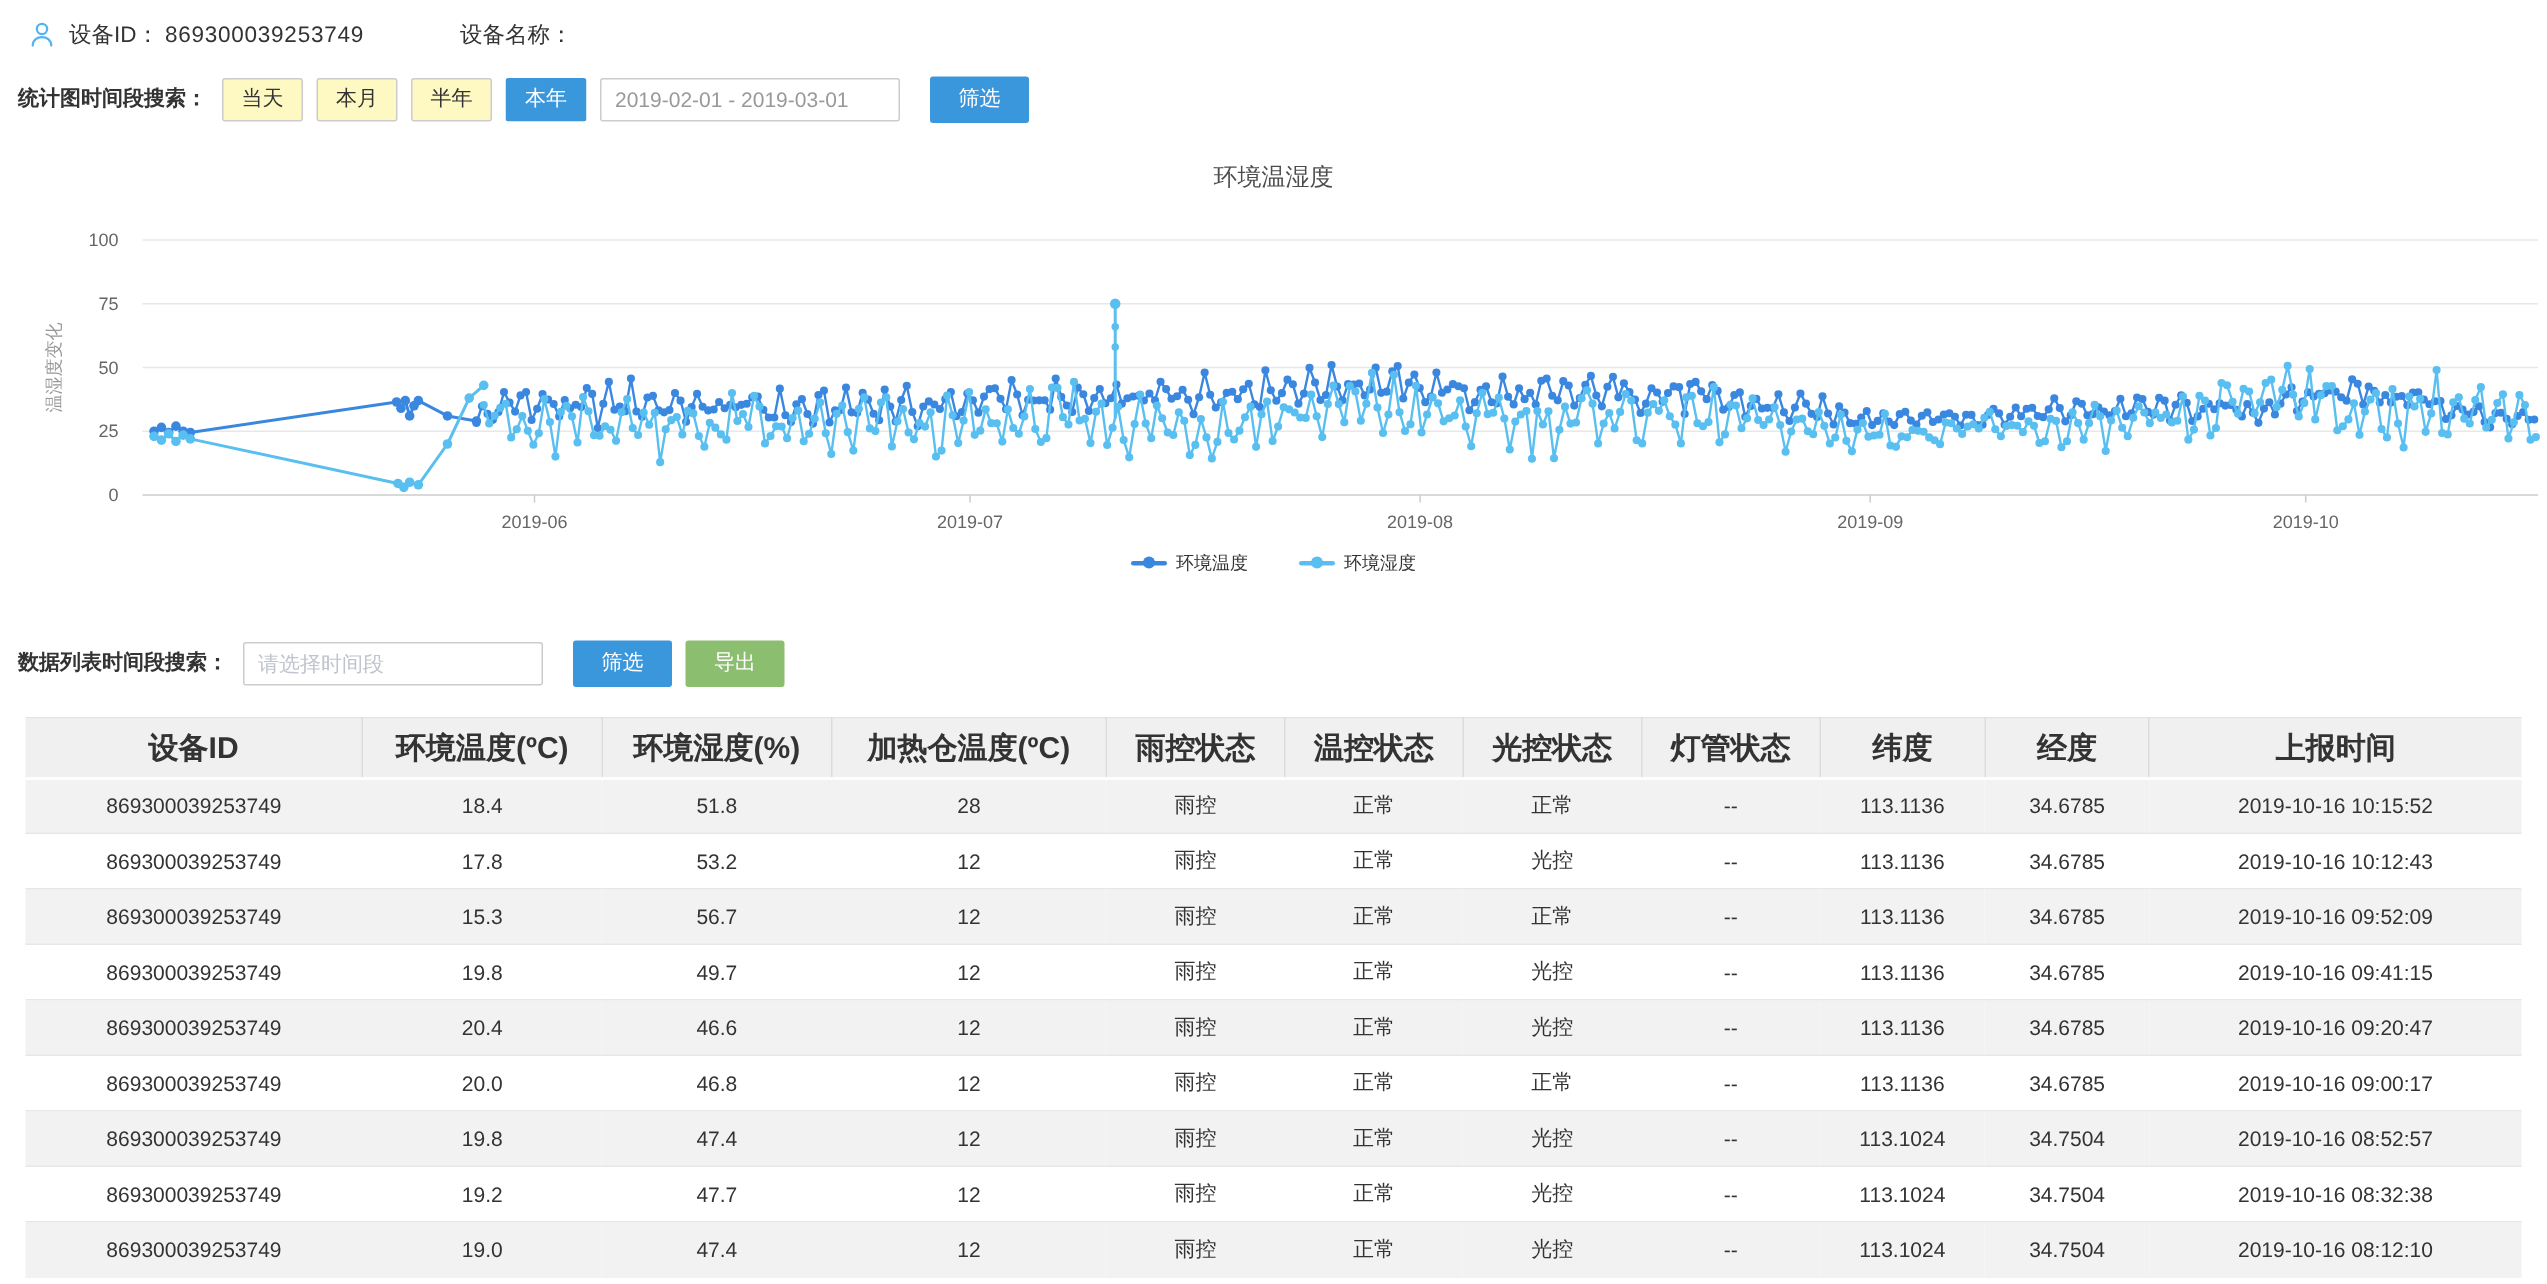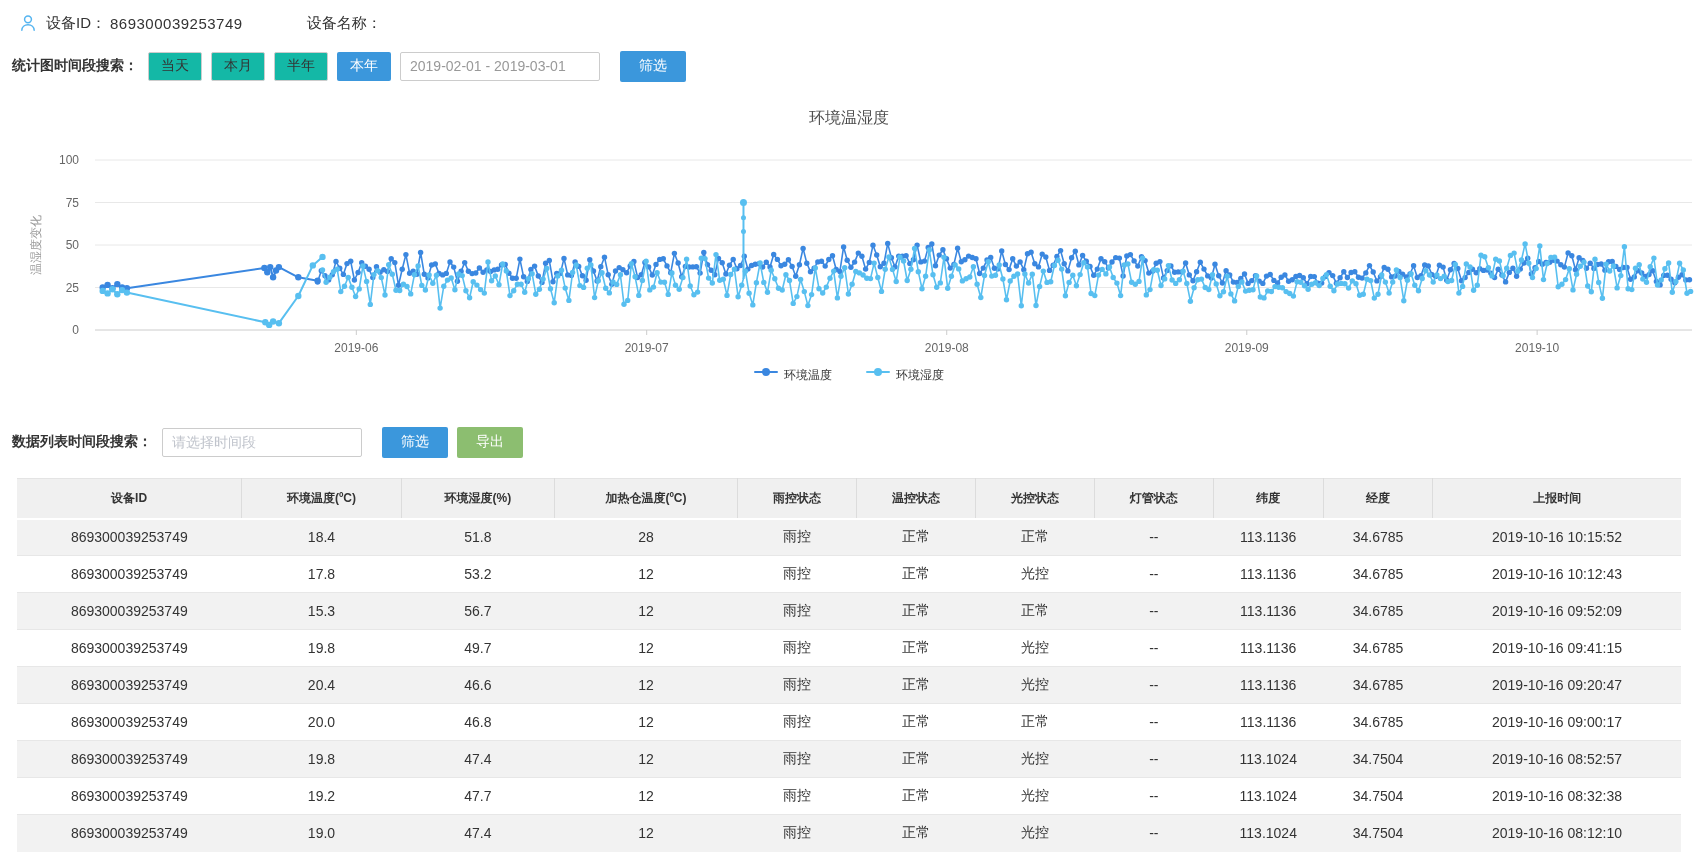--- a/index.html
+++ b/index.html
@@ -16,52 +16,52 @@
   .topbar .icon-wrap { display:inline-flex; margin-right:8px; }
   .topbar .lbl { font-size:15px; color:#333; }
   .topbar .val { font-size:15px; color:#333; margin-left:4px; letter-spacing:0.5px; }
   .topbar .name-lbl { margin-left:64px;font-family:Liberation Serif, serif; }
 
   
   .filter-row { display:flex; align-items:center; padding-left:12px; margin-top:14px; height:32px; }
   .filter-row .flabel { font-weight:700; font-size:14px; color:#333; margin-right:10px; }
   .qbtn {
     min-width:46px; height:29px; padding:0 12px; margin-right:9px;
-    background:#14b8a6; border:1px solid #ccc; border-radius:2px;
+    background:#fef9c3; border:1px solid #ccc; border-radius:2px;
     font-size:14px; color:#333; cursor:pointer; display:inline-flex; align-items:center; justify-content:center;
     font-family:inherit;
   }
   .qbtn.active { color:#fff; border-color:transparent; }
   .date-input {
     width:200px; height:29px; border:1px solid #ccc; border-radius:2px;
     padding:0 9px; font-size:14px; color:#999; font-family:inherit; background:#fff;
   }
   .date-input::placeholder { color:#c0c4cc; }
   .btn {
     height:31px; padding:0 19px; margin-left:20px; border:none; border-radius:2px;
     color:#fff; font-size:14px; cursor:pointer; font-family:inherit;
   }
   .btn.export { margin-left:9px; }
 
   
   .chart-title { text-align:center; margin-top:26px; font-size:16px; color:#4d4d4d; }
   .chart-wrap { margin-top:16px; }
   svg text { font-family:"Liberation Sans","DejaVu Sans",sans-serif; }
   .legend { display:flex; justify-content:center; align-items:center; gap:34px; margin-top:4px; height:22px; }
-  .legend-item { display:inline-flex; gap:6px; cursor:pointer;font-family:Liberation Serif, serif; }
+  .legend-item { display:inline-flex; align-items:center; gap:6px; cursor:pointer;font-family:Liberation Serif, serif; }
   .legend-marker { position:relative; width:24px; height:10px; display:inline-block; }
   .legend-marker .bar { position:absolute; left:0; right:0; top:4px; height:2.5px; border-radius:2px; }
   .legend-marker .dot { position:absolute; left:8px; top:1px; width:8px; height:8px; border-radius:50%; }
   .legend-label { font-size:12px; color:#333; }
 
   
   .table-section { margin-top:20px; }
   table { width:calc(100% - 34px); margin:0 17px; border-collapse:collapse; table-layout:fixed; text-align:center; }
   thead th {
-    background:#f0f0f0; height:40px; font-weight:700; font-size:12px; color:#333;
+    background:#f0f0f0; height:40px; font-weight:700; font-size:20px; color:#333;
     border-right:1px solid #dcdcdc; border-top:1px solid #e4e4e4; border-bottom:2px solid #fff;
   }
   thead th:last-child { border-right:none; }
   tbody td { height:37px; font-size:14px; color:#333; border-top:1px solid #e7e7e7; }
   tbody tr:first-child td { border-top:none; }
   tbody tr:nth-child(odd) { background:#f2f2f2; }
   tbody tr:nth-child(even) { background:#fff; }
 
   th:nth-child(1), td:nth-child(1) { width:13.5%; }
   th:nth-child(2), td:nth-child(2) { width:9.6%; }

